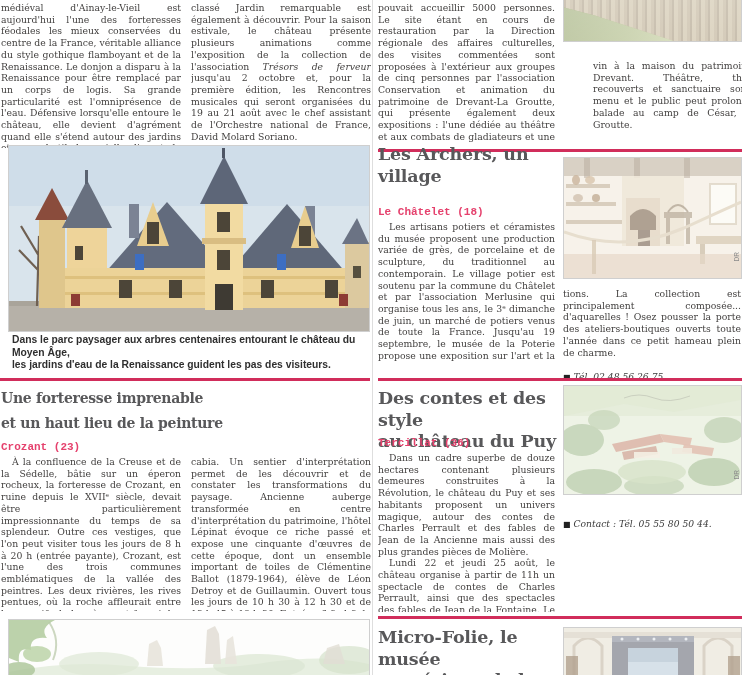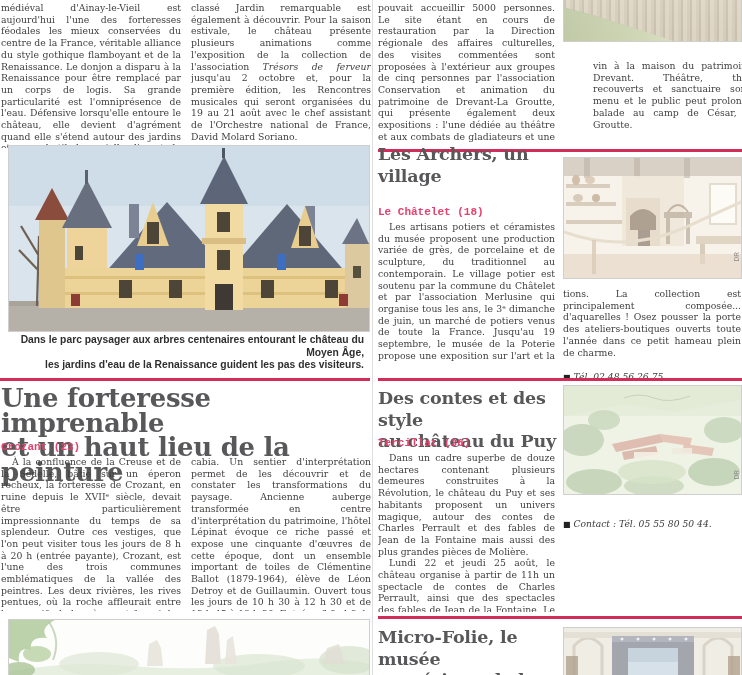--- a/index.html
+++ b/index.html
@@ -7,27 +7,27 @@
         font-family:"DejaVu Serif",serif;color:#3f3d3c;}
   
   .body-text{font-size:9.3px;line-height:11.7px;text-align:justify;color:#413f3e;}
   .body-text p{margin:0;}
   .indent{text-indent:11px;}
   .contact{font-size:9.2px;font-style:italic;color:#3a3a3a;margin-top:13px;}
   .contact .sq{font-style:normal;font-size:8px;color:#222;margin-right:3px;}
   
   .rule{position:absolute;height:3px;background:#d12d5b;}
   .headline-lg{font-family:"DejaVu Serif",serif;font-weight:600;color:#58585a;
-               font-size:26px;line-height:24.5px;letter-spacing:-0.3px;}
+               font-size:14px;line-height:24.5px;letter-spacing:-0.3px;}
   .headline-md{font-family:"DejaVu Serif",serif;font-weight:600;color:#58585a;
                font-size:17.5px;line-height:21.5px;letter-spacing:-0.2px;}
   .location{font-family:Liberation Mono, monospace;font-weight:bold;font-size:11px;color:#e5416d;}
   
   .photo{position:absolute;border:1px solid #cfcfcf;overflow:hidden;background:#f4f1ea;}
-  .caption{position:absolute;text-align:right;font-family:"Liberation Sans",sans-serif;
+  .caption{position:absolute;text-align:left;font-family:"Liberation Sans",sans-serif;
            font-weight:bold;font-size:10.3px;line-height:12.5px;color:#2f2f2f;}
   .credit{position:absolute;font-family:"Liberation Sans",sans-serif;font-size:6.5px;color:#8a8a8a;
           writing-mode:vertical-rl;transform:rotate(180deg);}
   .vdivider{position:absolute;width:1px;background:#dedede;}
   .abs{position:absolute;}
   
   .fence-bg{width:100%;height:100%;
      background:
        linear-gradient(rgba(255,255,255,.5),rgba(255,255,255,.45)),
        repeating-linear-gradient(90deg,#9c8b6d 0 2px,#c2b392 2px 6px,#b2a181 6px 9px);}
@@ -200,21 +200,21 @@
 
   </div>
 
   <div class="rule" style="left:378px;top:378px;width:364px;"></div>
   <div class="abs headline-md" style="left:378px;top:388px;width:180px;">
     <div>Des contes et des style</div>
     <div>au château du Puy</div>
   </div>
   <div class="abs location" style="left:378px;top:437px;">Tercillat (36)</div>
   <div class="abs body-text" style="left:378px;top:452px;width:177px;height:160px;overflow:hidden;">
-    <p class="indent">Dans un cadre superbe de douze hectares contenant plusieurs demeures construites à la Révolution, le château du Puy et ses habitants proposent un univers magique, autour des contes de Charles Perrault et des fables de Jean de la Fontaine mais aussi des plus grandes pièces de Molière.</p>
+    <p class="indent">Dans un cadre superbe de douze hectares contenant plusieurs demeures construites à la Révolution, le château du Puy et ses habitants proposent un univers magique, autour des contes de Charles Perrault et des fables de Jean de la Ancienne mais aussi des plus grandes pièces de Molière.</p>
     <p class="indent">Lundi 22 et jeudi 25 août, le château organise à partir de 11h un spectacle de contes de Charles Perrault, ainsi que des spectacles des fables de Jean de la Fontaine. Le public pourra apporter un</p>
   </div>
 
   <div class="photo" style="left:563px;top:385px;width:177px;height:108px;">
     <svg width="177" height="108" viewBox="0 0 177 108" preserveAspectRatio="none">
       <rect width="177" height="108" fill="#e2ead4"></rect>
       <rect x="0" y="0" width="177" height="30" fill="#d4e0c2"></rect>
 
       <polygon points="0,30 60,18 110,26 177,14 177,0 0,0" fill="#cddbb7" opacity="0.8"></polygon>
 

